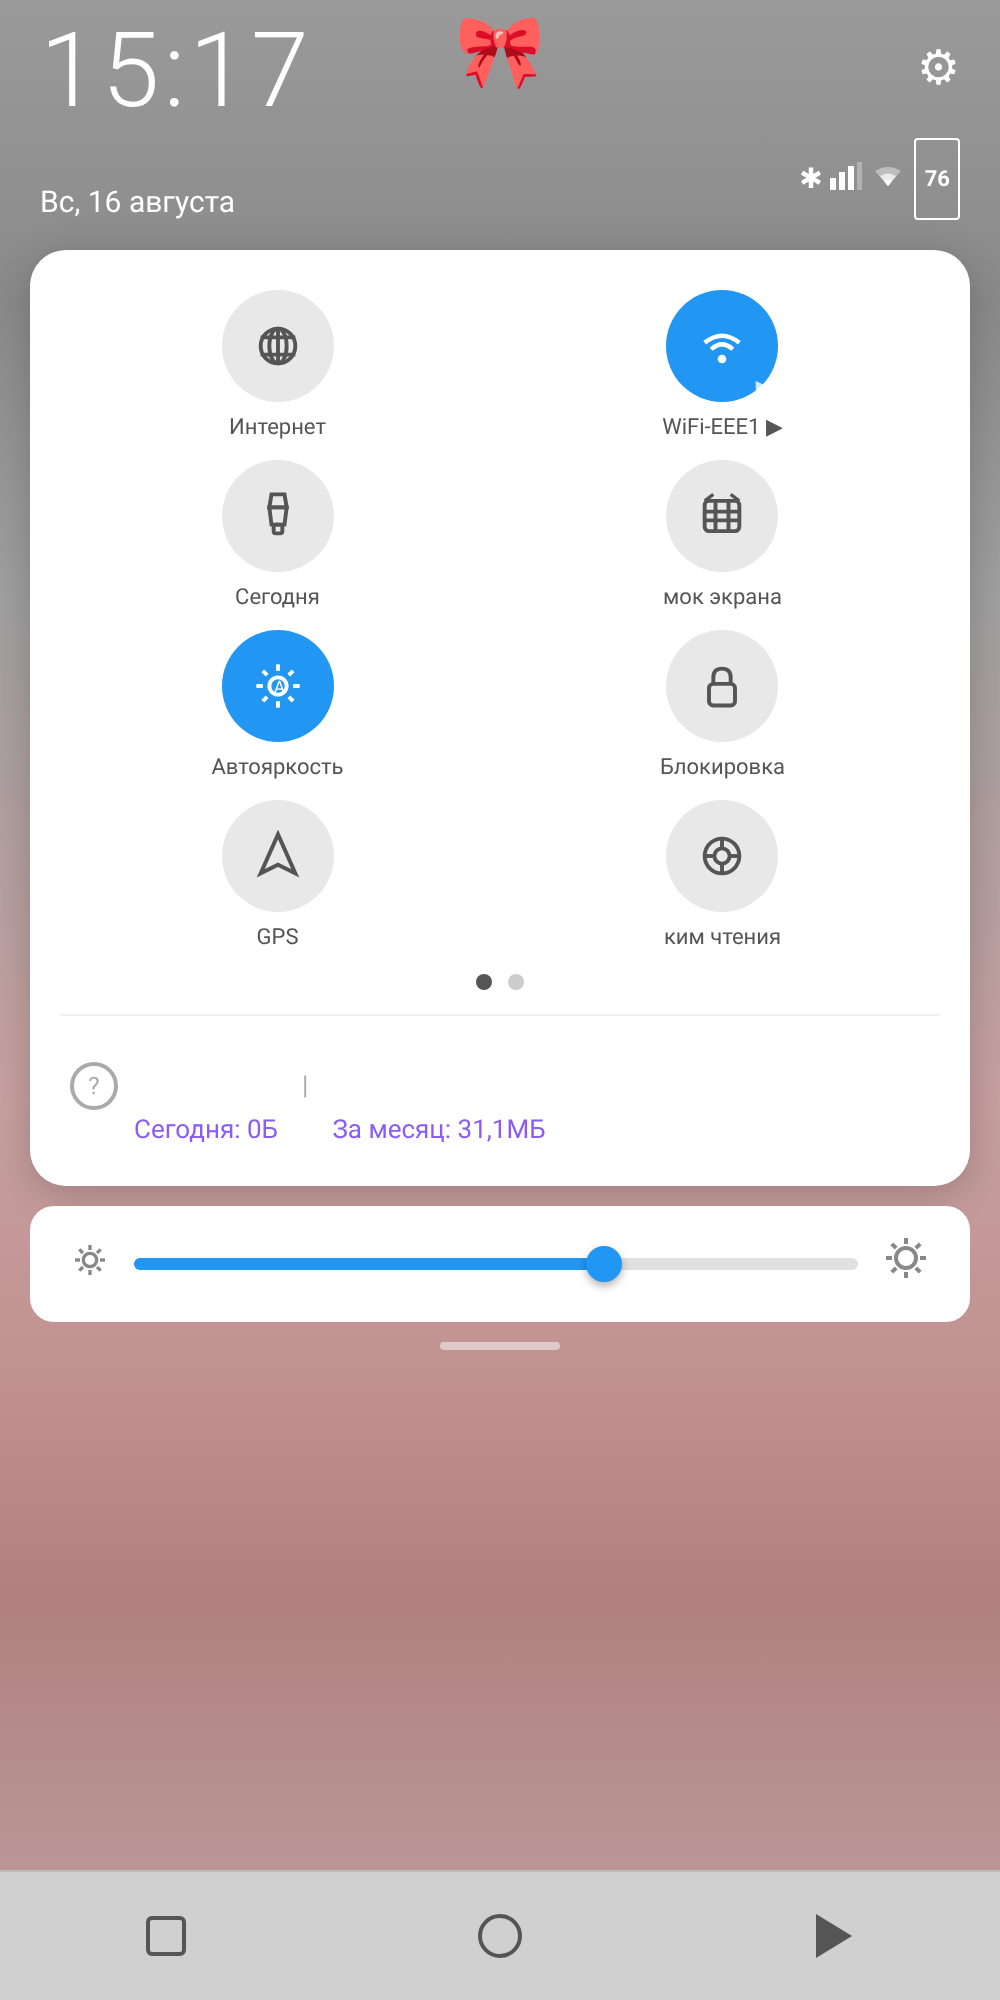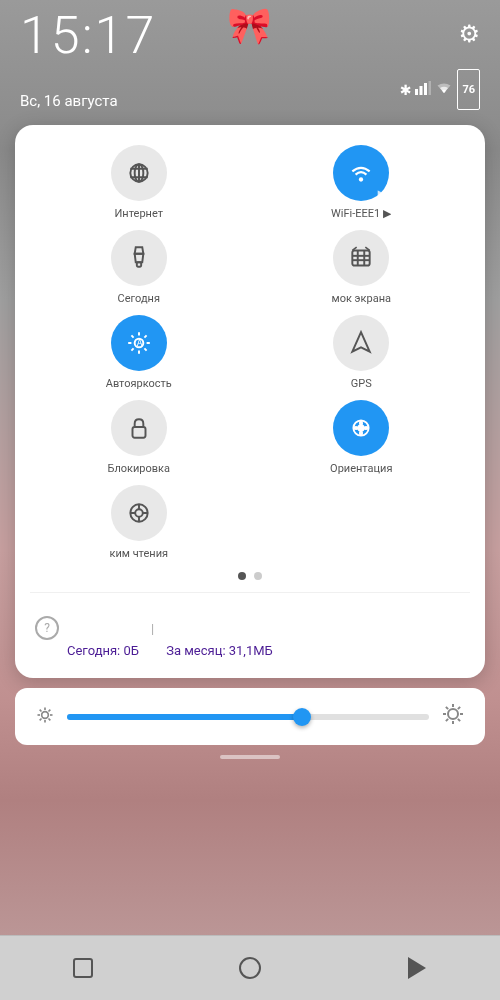--- a/index.html
+++ b/index.html
@@ -169,21 +169,21 @@
       border-radius: 50%;
       border: 2px solid #aaa;
       display: flex;
       align-items: center;
       justify-content: center;
       font-size: 12px;
       color: #aaa;
     }
     .data-text {
       font-size: 13px;
-      color: #4c1d95;
+      color: #8b5cf6;
       margin-top: 45px;
     }
     .data-sep {
       color: #aaa;
       margin: 0 4px;
     }
 
     
     .brightness-bar {
       position: relative;
@@ -405,49 +405,36 @@
           <text x="10" y="15" fill="white" font-size="8" stroke="none">A</text>
         </svg>
       </div>
       <span class="qs-label">Автояркость</span>
     </div>
 
 
     <div class="qs-item">
       <div class="qs-circle">
         <svg class="icon-svg" viewBox="0 0 24 24" fill="none" stroke="#555" stroke-width="1.8">
-          <path d="M12 2 L20 20 L12 16 L4 20 Z"></path>
-        </svg>
-      </div>
-      <span class="qs-label">GPS</span>
+          <rect x="6" y="11" width="12" height="10" rx="2"></rect>
+          <path d="M8 11 V8 Q8 4 12 4 Q16 4 16 8 V11"></path>
+        </svg>
+      </div>
+      <span class="qs-label">Блокировка</span>
     </div>
 
     <div class="qs-item">
       <div class="qs-circle">
         <svg class="icon-svg" viewBox="0 0 24 24" fill="none" stroke="#555" stroke-width="1.8">
-          <rect x="6" y="11" width="12" height="10" rx="2"></rect>
-          <path d="M8 11 V8 Q8 4 12 4 Q16 4 16 8 V11"></path>
-        </svg>
-      </div>
-      <span class="qs-label">Блокировка</span>
-    </div>
-
-    <div class="qs-item">
-      <div class="qs-circle active">
-        <svg class="icon-svg" viewBox="0 0 24 24" fill="none" stroke="white" stroke-width="1.8">
-          <circle cx="12" cy="12" r="7"></circle>
-          <circle cx="12" cy="12" r="2.5" fill="white"></circle>
-          <path d="M12 5 Q14 8 12 9 Q10 8 12 5"></path>
-          <path d="M5 12 Q8 10 9 12 Q8 14 5 12"></path>
-          <path d="M19 12 Q16 14 15 12 Q16 10 19 12"></path>
-          <path d="M12 19 Q10 16 12 15 Q14 16 12 19"></path>
-        </svg>
-      </div>
-      <span class="qs-label">Ориентация</span>
-    </div>
+          <path d="M12 2 L20 20 L12 16 L4 20 Z"></path>
+        </svg>
+      </div>
+      <span class="qs-label">GPS</span>
+    </div>
+
 
     <div class="qs-item">
       <div class="qs-circle">
         <svg class="icon-svg" viewBox="0 0 24 24" fill="none" stroke="#555" stroke-width="1.8">
           <circle cx="12" cy="12" r="8"></circle>
           <circle cx="12" cy="12" r="3.5"></circle>
           <line x1="12" y1="4" x2="12" y2="8.5"></line>
           <line x1="12" y1="15.5" x2="12" y2="20"></line>
           <line x1="4" y1="12" x2="8.5" y2="12"></line>
           <line x1="15.5" y1="12" x2="20" y2="12"></line>

